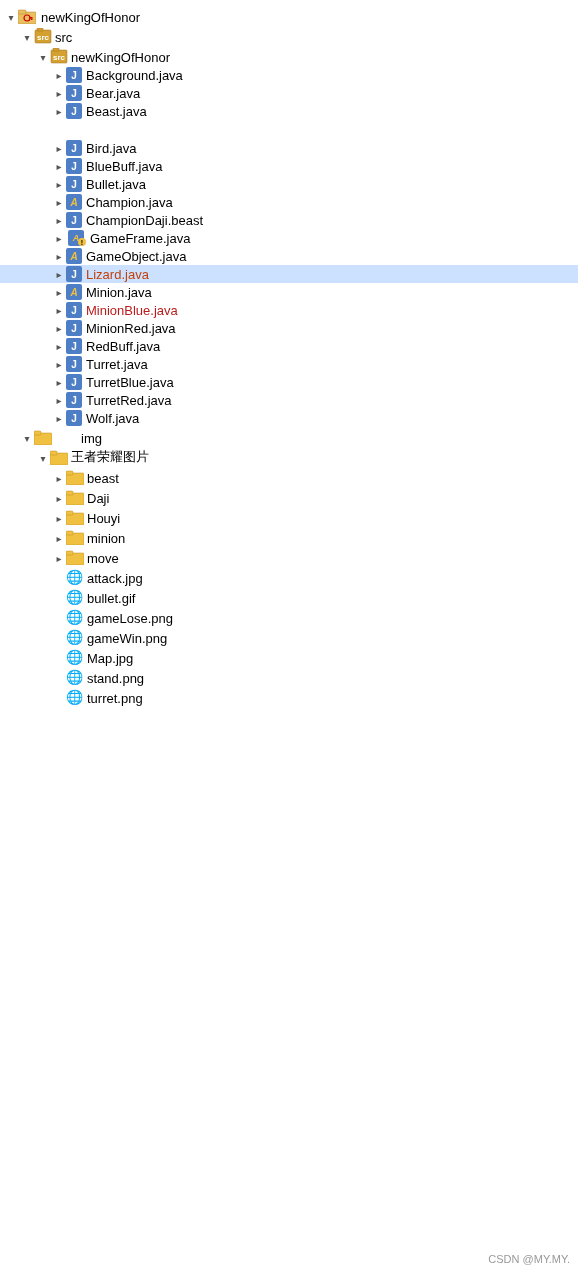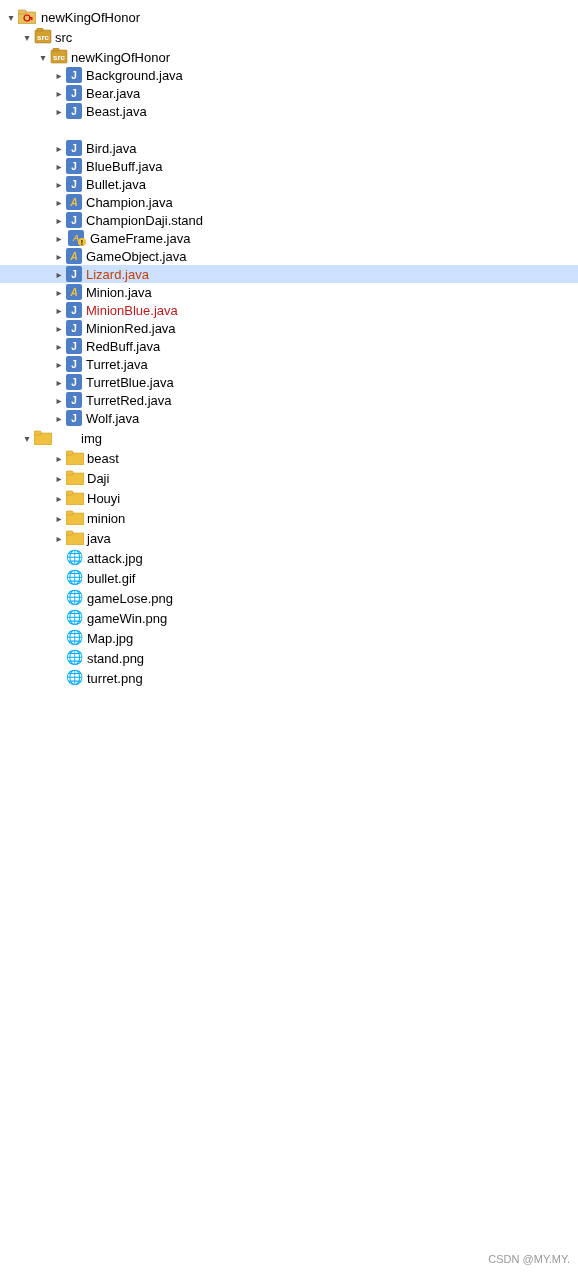--- a/index.html
+++ b/index.html
@@ -122,21 +122,21 @@
       <span style="font-size: 13px; color: rgb(0, 0, 0);">Bullet.java</span>
     </div>
     <div class="tree-item indent-3">
       <span class="arrow arrow-right"></span>
       <span style="display: inline-flex; align-items: center; justify-content: center; width: 16px; height: 16px; background: rgb(78, 126, 197); color: rgb(240, 192, 64); font-size: 10px; font-weight: bold; font-style: italic; border-radius: 2px; margin-right: 4px; flex-shrink: 0;">A</span>
       <span style="font-size: 13px; color: rgb(0, 0, 0);">Champion.java</span>
     </div>
     <div class="tree-item indent-3">
       <span class="arrow arrow-right"></span>
       <span style="display: inline-flex; align-items: center; justify-content: center; width: 16px; height: 16px; background: rgb(78, 126, 197); color: white; font-size: 10px; font-weight: bold; border-radius: 2px; margin-right: 4px; flex-shrink: 0;">J</span>
-      <span style="font-size: 13px; color: rgb(0, 0, 0);">ChampionDaji.stand</span>
+      <span style="font-size: 13px; color: rgb(0, 0, 0);">ChampionDaji.beast</span>
     </div>
     <div class="tree-item indent-3">
       <span class="arrow arrow-right"></span>
       <span style="display: inline-flex; align-items: center; justify-content: center; position: relative; width: 20px; height: 16px; margin-right: 4px; flex-shrink: 0;">
         <span style="display:inline-flex;align-items:center;justify-content:center;width:16px;height:16px;background:#4e7ec5;color:#f0c040;font-size:9px;font-weight:bold;font-style:italic;border-radius:2px;">A</span>
     <span style="position:absolute;right:0;bottom:0;width:8px;height:8px;background:#f0c040;border-radius:50%;display:flex;align-items:center;justify-content:center;font-size:7px;color:#000;font-weight:bold;">!</span>
       </span>
       <span style="font-size: 13px; color: rgb(0, 0, 0);">GameFrame.java</span>
     </div>
     <div class="tree-item indent-3">
@@ -192,20 +192,30 @@
     <div class="tree-item indent-1">
       <span class="arrow arrow-down"></span>
       <span style="display: inline-flex; align-items: center; margin-right: 3px; width: 18px; height: 18px;">
         <svg width="18" height="15" viewBox="0 0 18 15">
       <rect x="0" y="3" width="18" height="12" rx="1" fill="#f0c040" stroke="#c09020" stroke-width="0.5"></rect>
       <rect x="0" y="1" width="7" height="4" rx="1" fill="#f0c040" stroke="#c09020" stroke-width="0.5"></rect>
     </svg>
       </span>
       <span style="font-size: 13px; color: rgb(0, 0, 0); padding-left: 26px;">img</span>
     </div>
+    <div class="tree-item indent-2">
+      <span class="arrow arrow-down"></span>
+      <span style="display: inline-flex; align-items: center; margin-right: 3px; width: 18px; height: 18px;">
+        <svg width="18" height="15" viewBox="0 0 18 15">
+      <rect x="0" y="3" width="18" height="12" rx="1" fill="#f0c040" stroke="#c09020" stroke-width="0.5"></rect>
+      <rect x="0" y="1" width="7" height="4" rx="1" fill="#f0c040" stroke="#c09020" stroke-width="0.5"></rect>
+    </svg>
+      </span>
+      <span style="font-size: 13px; color: rgb(0, 0, 0);">王者荣耀图片</span>
+    </div>
     <div class="tree-item indent-3">
       <span class="arrow arrow-right"></span>
       <span style="display: inline-flex; align-items: center; margin-right: 3px; width: 18px; height: 18px;">
         <svg width="18" height="15" viewBox="0 0 18 15">
       <rect x="0" y="3" width="18" height="12" rx="1" fill="#f0c040" stroke="#c09020" stroke-width="0.5"></rect>
       <rect x="0" y="1" width="7" height="4" rx="1" fill="#f0c040" stroke="#c09020" stroke-width="0.5"></rect>
     </svg>
       </span>
       <span style="font-size: 13px; color: rgb(0, 0, 0);">beast</span>
     </div>
@@ -240,21 +250,21 @@
       <span style="font-size: 13px; color: rgb(0, 0, 0);">minion</span>
     </div>
     <div class="tree-item indent-3">
       <span class="arrow arrow-right"></span>
       <span style="display: inline-flex; align-items: center; margin-right: 3px; width: 18px; height: 18px;">
         <svg width="18" height="15" viewBox="0 0 18 15">
       <rect x="0" y="3" width="18" height="12" rx="1" fill="#f0c040" stroke="#c09020" stroke-width="0.5"></rect>
       <rect x="0" y="1" width="7" height="4" rx="1" fill="#f0c040" stroke="#c09020" stroke-width="0.5"></rect>
     </svg>
       </span>
-      <span style="font-size: 13px; color: rgb(0, 0, 0);">java</span>
+      <span style="font-size: 13px; color: rgb(0, 0, 0);">move</span>
     </div>
     <div class="tree-item indent-3">
       <span style="display: inline-block; width: 14px; flex-shrink: 0;"></span>
       <span style="display: inline-flex; align-items: center; justify-content: center; width: 18px; height: 18px; margin-right: 3px; flex-shrink: 0; font-size: 14px;">🌐</span>
       <span style="font-size: 13px; color: rgb(0, 0, 0);">attack.jpg</span>
     </div>
     <div class="tree-item indent-3">
       <span style="display: inline-block; width: 14px; flex-shrink: 0;"></span>
       <span style="display: inline-flex; align-items: center; justify-content: center; width: 18px; height: 18px; margin-right: 3px; flex-shrink: 0; font-size: 14px;">🌐</span>
       <span style="font-size: 13px; color: rgb(0, 0, 0);">bullet.gif</span>

